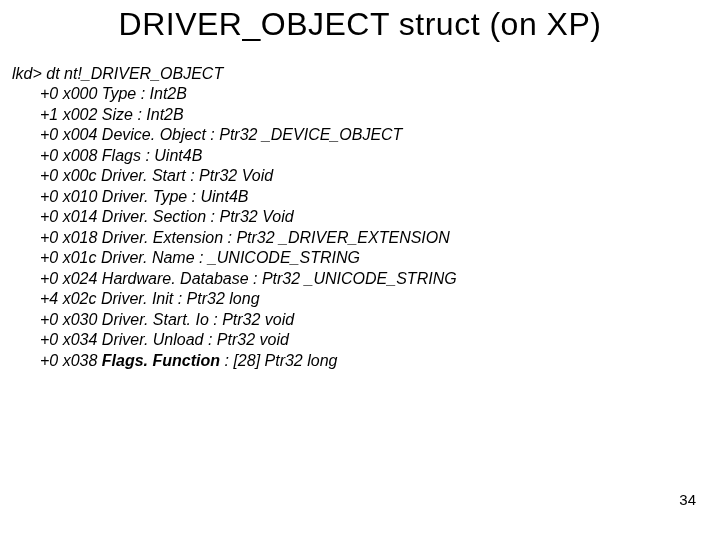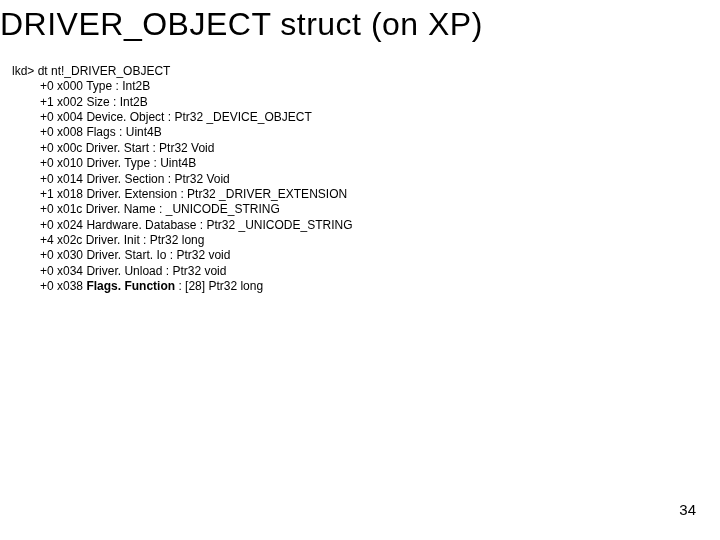--- a/index.html
+++ b/index.html
@@ -16,61 +16,62 @@
     width: 720px;
     height: 540px;
     position: relative;
     box-sizing: border-box;
   }
   .title {
     position: absolute;
     top: 6px;
     left: 0;
     width: 100%;
-    text-align: left;
+    text-align: center;
     font-size: 32px;
     font-weight: 400;
     letter-spacing: 0.5px;
   }
   .body {
     position: absolute;
     top: 64px;
     left: 12px;
-    font-size: 12px;
+    font-size: 16px;
     line-height: 1.28;
     white-space: nowrap;
     font-family: Arial, Helvetica, sans-serif;
+    font-style: italic;
   }
   .line { display: block; }
   .indent { padding-left: 28px; }
   .bold { font-weight: 700; }
   .pagenum {
     position: absolute;
     right: 24px;
-    bottom: 22px;
+    bottom: 32px;
     font-size: 15px;
   }
 </style>
 </head>
 <body>
 
 <div class="slide">
   <div class="title">DRIVER_OBJECT struct (on XP)</div>
 
   <div class="body">
     <span class="line">lkd&gt; dt nt!_DRIVER_OBJECT</span>
     <div id="fields">
         <span class="line indent"><span>+0 x000 </span><span>Type</span><span>   : Int2B</span></span>
         <span class="line indent"><span>+1 x002 </span><span>Size</span><span>   : Int2B</span></span>
         <span class="line indent"><span>+0 x004 </span><span>Device. Object</span><span>   : Ptr32 _DEVICE_OBJECT</span></span>
         <span class="line indent"><span>+0 x008 </span><span>Flags</span><span>   : Uint4B</span></span>
         <span class="line indent"><span>+0 x00c </span><span>Driver. Start</span><span>   : Ptr32 Void</span></span>
         <span class="line indent"><span>+0 x010 </span><span>Driver. Type</span><span>   : Uint4B</span></span>
         <span class="line indent"><span>+0 x014 </span><span>Driver. Section</span><span>   : Ptr32 Void</span></span>
-        <span class="line indent"><span>+1 x018 </span><span>Driver. Extension</span><span>   : Ptr32 _DRIVER_EXTENSION</span></span>
+        <span class="line indent"><span>+0 x018 </span><span>Driver. Extension</span><span>   : Ptr32 _DRIVER_EXTENSION</span></span>
         <span class="line indent"><span>+0 x01c </span><span>Driver. Name</span><span>   : _UNICODE_STRING</span></span>
         <span class="line indent"><span>+0 x024 </span><span>Hardware. Database</span><span>   : Ptr32 _UNICODE_STRING</span></span>
         <span class="line indent"><span>+4 x02c </span><span>Driver. Init</span><span>   : Ptr32     long</span></span>
         <span class="line indent"><span>+0 x030 </span><span>Driver. Start. Io</span><span>   : Ptr32     void</span></span>
         <span class="line indent"><span>+0 x034 </span><span>Driver. Unload</span><span>   : Ptr32     void</span></span>
         <span class="line indent"><span>+0 x038 </span><span class="bold">Flags. Function</span><span>   : [28] Ptr32     long</span></span>
       </div>
   </div>
 
   <div class="pagenum">34</div>

